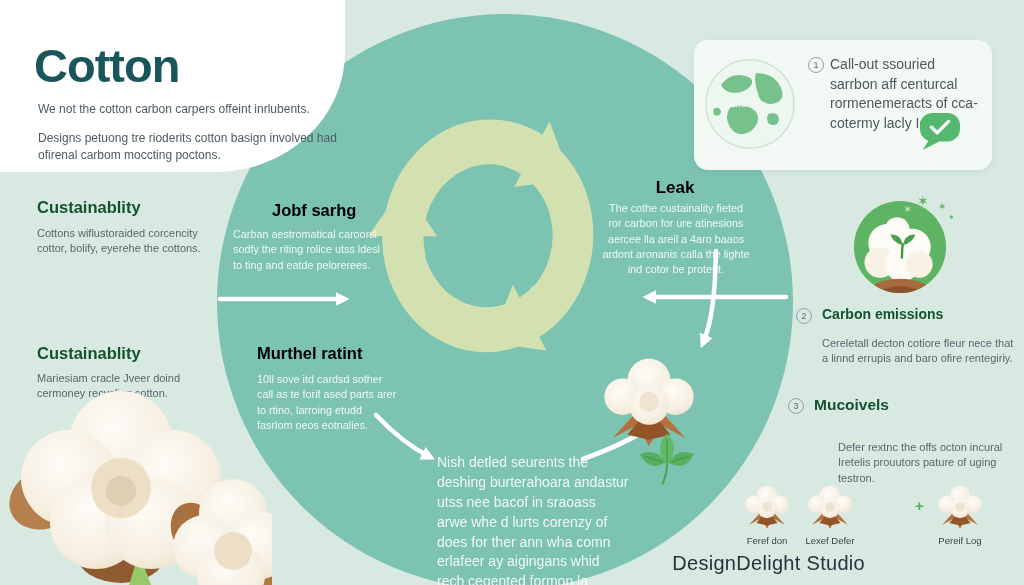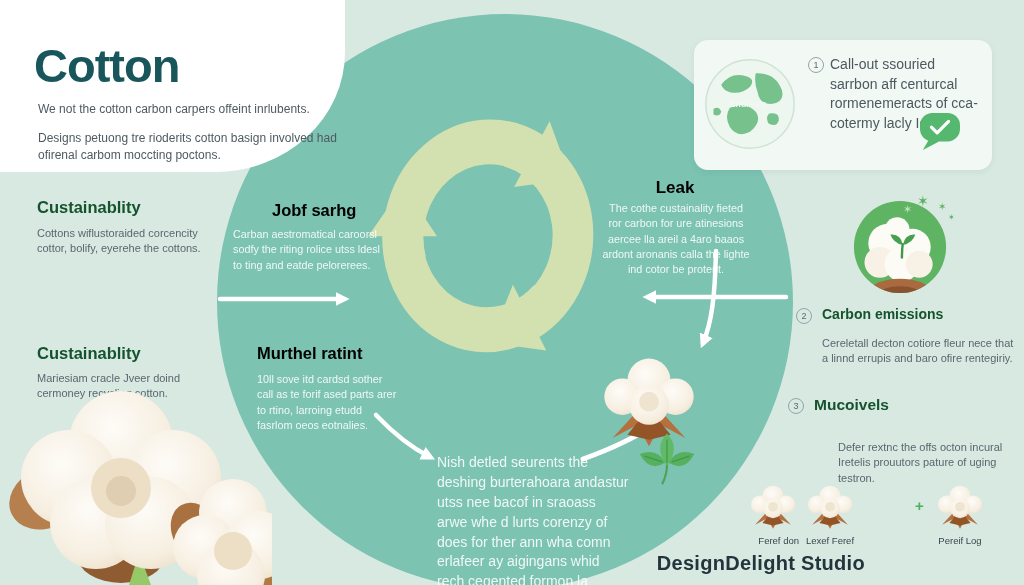--- a/index.html
+++ b/index.html
@@ -18,21 +18,21 @@
   .intro{width:285px;font-size:12px;color:#4e5a61;line-height:1.45;z-index:4;}
   .h-dark{font-size:16.5px;font-weight:700;color:#14532d;}
   .h-white{font-size:16.5px;font-weight:800;color:#000000;}
   .body-gray{font-size:11px;color:#5b666e;line-height:1.4;}
   .body-white{font-size:10.8px;color:rgba(255,255,255,.88);line-height:1.42;}
   .circle-num{display:inline-flex;align-items:center;justify-content:center;width:16px;height:16px;border:1.2px solid #93a5ab;border-radius:50%;font-size:9px;color:#5a6a72;background:transparent;}
   #callout-value{font-size:30px;font-weight:800;color:#4db466;letter-spacing:-0.5px;}
   .boll-item{display:flex;flex-direction:column;align-items:center;width:64px;}
   .boll-label{margin-top:5px;font-size:9.5px;color:#39454d;white-space:nowrap;}
   #plus-sign{font-size:15px;font-weight:700;color:#4db05b;}
-  #studio-name{font-size:20px;font-weight:700;color:#22343c;letter-spacing:.3px;width:300px;text-align:right;}
+  #studio-name{font-size:20px;font-weight:400;color:#22343c;letter-spacing:.3px;width:300px;text-align:right;}
   .sparkle{color:#57b35f;z-index:6;}
 </style>
 </head>
 <body>
 
 <div id="canvas">
 
   <svg width="0" height="0" style="position:absolute">
     <defs>
       <radialGradient id="puffg" cx="42%" cy="35%" r="75%">
@@ -159,31 +159,31 @@
         <path d="M53 48 Q43 46 40 37 Q51 36 53 48 Z" fill="#46a04f"></path>
         <path d="M53 48 Q63 46 66 37 Q55 36 53 48 Z" fill="#46a04f"></path>
       </g>
     </svg>
   </div>
   <span class="abs sparkle" style="left:917px;top:193px;font-size:14px;">✶</span>
   <span class="abs sparkle" style="left:938px;top:201px;font-size:10px;">✶</span>
   <span class="abs sparkle" style="left:948px;top:213px;font-size:8px;">✶</span>
   <span class="abs sparkle" style="left:903px;top:203px;font-size:11px;color:#bfe3bd;">✶</span>
 
-  <div class="abs boll-item layer" style="left:735px;top:482px;align-items:flex-end;">
+  <div class="abs boll-item layer" style="left:735px;top:482px;">
     <svg width="52" height="48" viewBox="0 0 64 58">
         <use href="#boll"></use>
       </svg>
     <div class="boll-label">Feref don</div>
   </div>
   <div class="abs boll-item layer" style="left:798px;top:482px;">
     <svg width="52" height="48" viewBox="0 0 64 58">
         <use href="#boll"></use>
       </svg>
-    <div class="boll-label">Lexef Feref</div>
+    <div class="boll-label">Lexef Defer</div>
   </div>
   <span id="plus-sign" class="abs layer" style="left:915px;top:497px;">+</span>
   <div class="abs boll-item layer" style="left:928px;top:482px;">
     <svg width="52" height="48" viewBox="0 0 64 58">
         <use href="#boll"></use>
       </svg>
     <div class="boll-label">Pereif Log</div>
   </div>
 
   <div id="studio-name" class="abs layer" style="left:565px;top:552px;">DesignDelight Studio</div>

